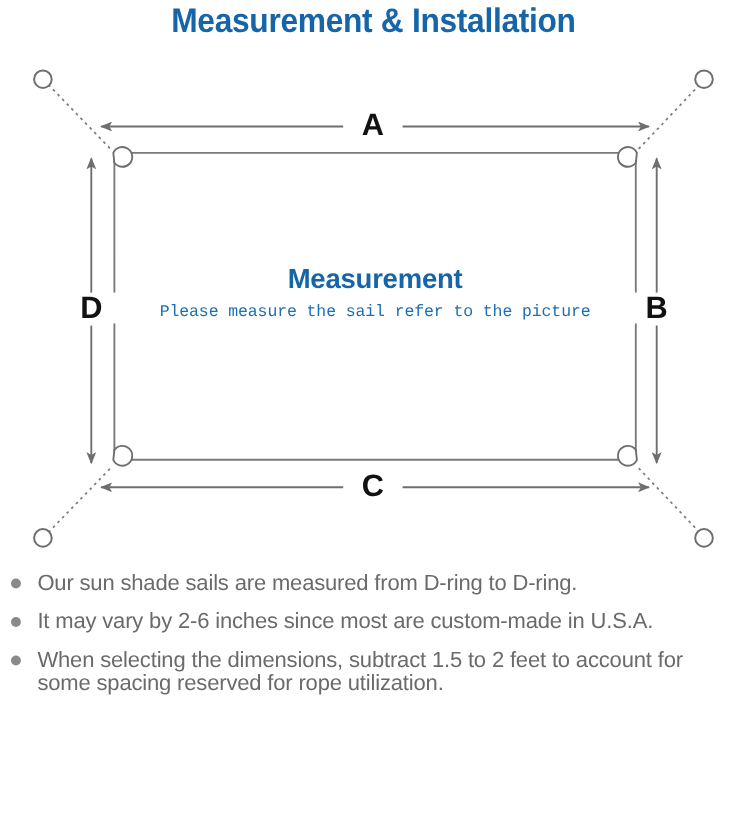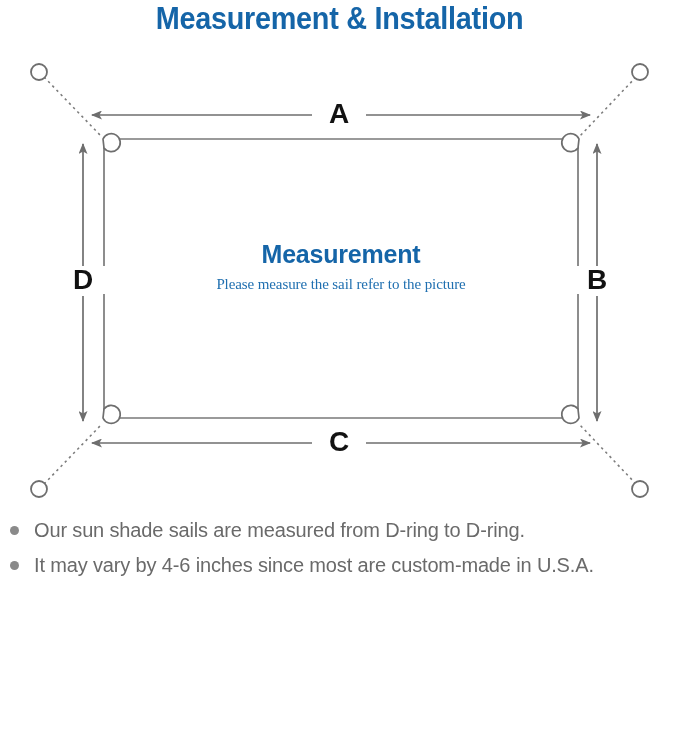--- a/index.html
+++ b/index.html
@@ -55,21 +55,21 @@
   }
   #measure-heading {
     font-family: "Liberation Sans", sans-serif;
     font-weight: bold;
     font-size: 25px;
     color: #1565a8;
     line-height: 30px;
     letter-spacing: -0.2px;
   }
   #measure-sub {
-    font-family: Liberation Serif, serif;
+    font-family: Liberation Mono, monospace;
     font-size: 15px;
     color: #1f6fb0;
     line-height: 22px;
     margin-top: 4px;
     letter-spacing: -0.1px;
   }
 
   .dim-label {
     position: absolute;
     font-family: "Liberation Sans", sans-serif;
@@ -186,15 +186,19 @@
   <div class="dim-label" id="label-d">D</div>
 </div>
 
 <div id="notes">
   <div class="note-item">
     <span class="note-bullet"></span>
     <span>Our sun shade sails are measured from D-ring to D-ring.</span>
   </div>
   <div class="note-item">
     <span class="note-bullet"></span>
-    <span>It may vary by 4-6 inches since most are custom-made in U.S.A.</span>
+    <span>It may vary by 2-6 inches since most are custom-made in U.S.A.</span>
+  </div>
+  <div class="note-item">
+    <span class="note-bullet"></span>
+    <span>When selecting the dimensions, subtract 1.5 to 2 feet to account for some spacing reserved for rope utilization.</span>
   </div>
 </div>
 
 </body></html>

